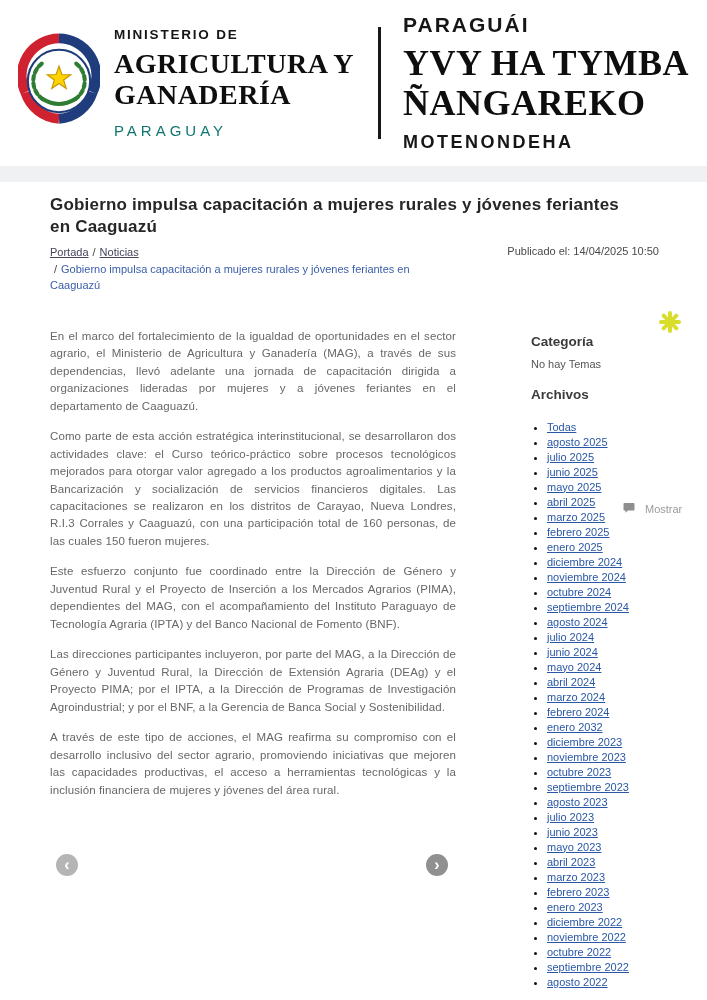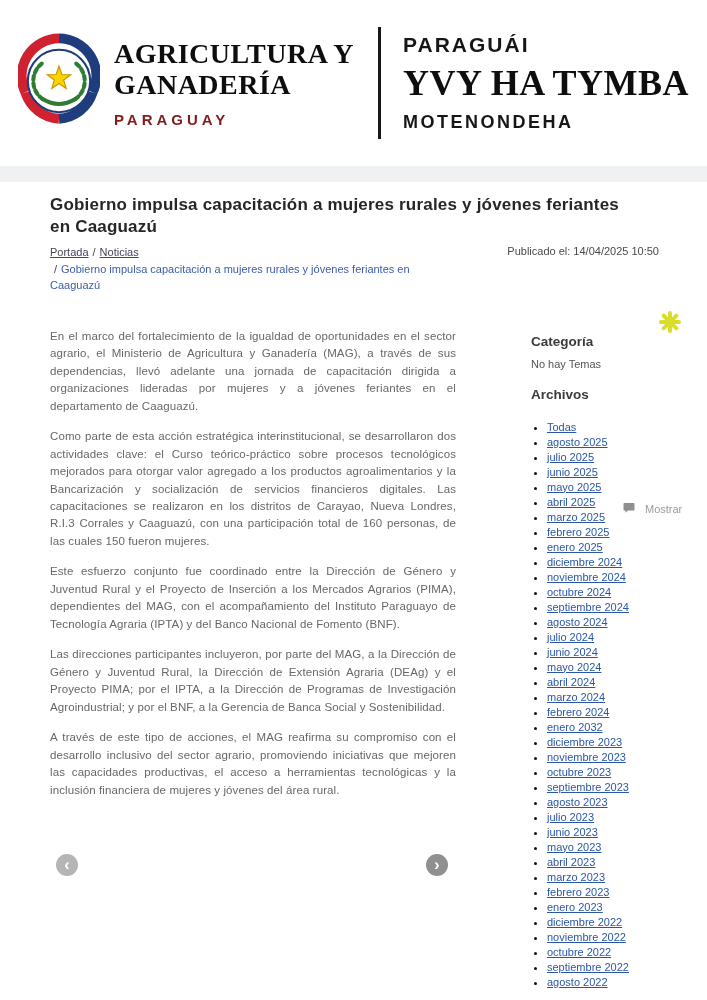--- a/index.html
+++ b/index.html
@@ -8,21 +8,21 @@
   body { position:relative; }
 
   
   .site-header { height:166px; background:#ffffff; display:flex; align-items:center;
     justify-content:center; }
   .logo-wrap { margin-right:14px; }
   .ministry-block { line-height:1; }
   .m-kicker { font-size:13.5px; font-weight:700; letter-spacing:1.8px; color:#161616; margin-bottom:7px; }
   .m-big { font-family:"Liberation Serif","DejaVu Serif",serif; font-weight:700; font-size:28px;
     line-height:1.1; color:#0e0e0e; letter-spacing:.5px; }
-  .m-country { font-size:15px; font-weight:700; letter-spacing:4px; color:#7f1d1d; margin-top:12px; }
+  .m-country { font-size:15px; font-weight:400; letter-spacing:4px; color:#0f766e; margin-top:12px; }
   .header-divider { width:3px; height:112px; background:#171717; margin:0 22px 0 24px; }
   .g-kicker { font-size:21px; font-weight:700; letter-spacing:2px; color:#161616; margin-bottom:7px; }
   .g-big { font-family:"Liberation Serif","DejaVu Serif",serif; font-weight:700; font-size:36px;
     line-height:1.1; color:#0e0e0e; letter-spacing:.5px; }
   .g-tag { font-size:18px; font-weight:700; letter-spacing:2.5px; color:#161616; margin-top:8px; }
   .header-strip { height:16px; background:#f0f1f2; }
 
   
   .card { position:absolute; left:36px; top:182px; width:635px; height:818px; background:#fff; }
   .article-header { position:relative; padding:12px 14px 0 14px; }
@@ -77,30 +77,32 @@
         <circle cx="50" cy="58" r="38" fill="#ffffff" stroke="#1f3d7c" stroke-width="2.5"></circle>
         <path d="M30 80 A27 27 0 0 1 30 36" fill="none" stroke="#2e7d32" stroke-width="5" stroke-linecap="round" stroke-dasharray="5 4"></path>
         <path d="M70 80 A27 27 0 0 0 70 36" fill="none" stroke="#2e7d32" stroke-width="5" stroke-linecap="round" stroke-dasharray="5 4"></path>
         <path d="M30 80 Q50 92 70 80" fill="none" stroke="#2e7d32" stroke-width="5" stroke-linecap="round"></path>
         <polygon points="50,40 53.5,50.1 64.3,50.4 55.7,56.9 58.8,67.1 50,61 41.2,67.1 44.3,56.9 35.7,50.4 46.5,50.1" fill="#ffd200" stroke="#c79a00" stroke-width="1.5"></polygon>
       </svg>
     </span>
   </div>
 
   <div class="ministry-block">
+    <div class="m-kicker">MINISTERIO DE</div>
     <div class="m-big">AGRICULTURA Y</div>
     <div class="m-big">GANADERÍA</div>
     <div class="m-country">PARAGUAY</div>
   </div>
 
   <div class="header-divider"></div>
 
   <div class="guarani-block">
     <div class="g-kicker">PARAGUÁI</div>
     <div class="g-big">YVY HA TYMBA</div>
+    <div class="g-big">ÑANGAREKO</div>
     <div class="g-tag">MOTENONDEHA</div>
   </div>
 </header>
 <div class="header-strip"></div>
 
 <main class="card">
 
   <div class="article-header">
     <h1 class="article-title">Gobierno impulsa capacitación a mujeres rurales y jóvenes feriantes en Caaguazú</h1>
 

